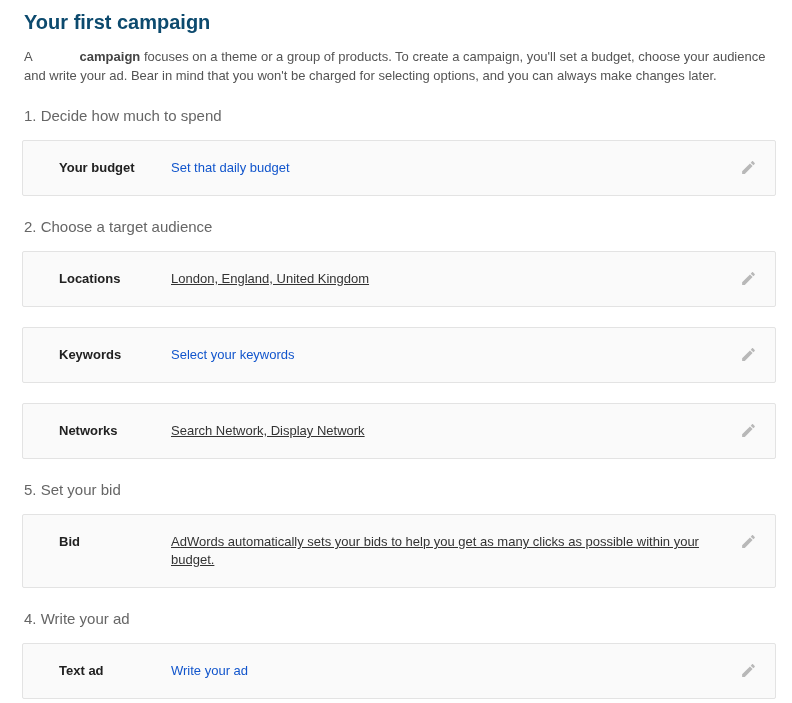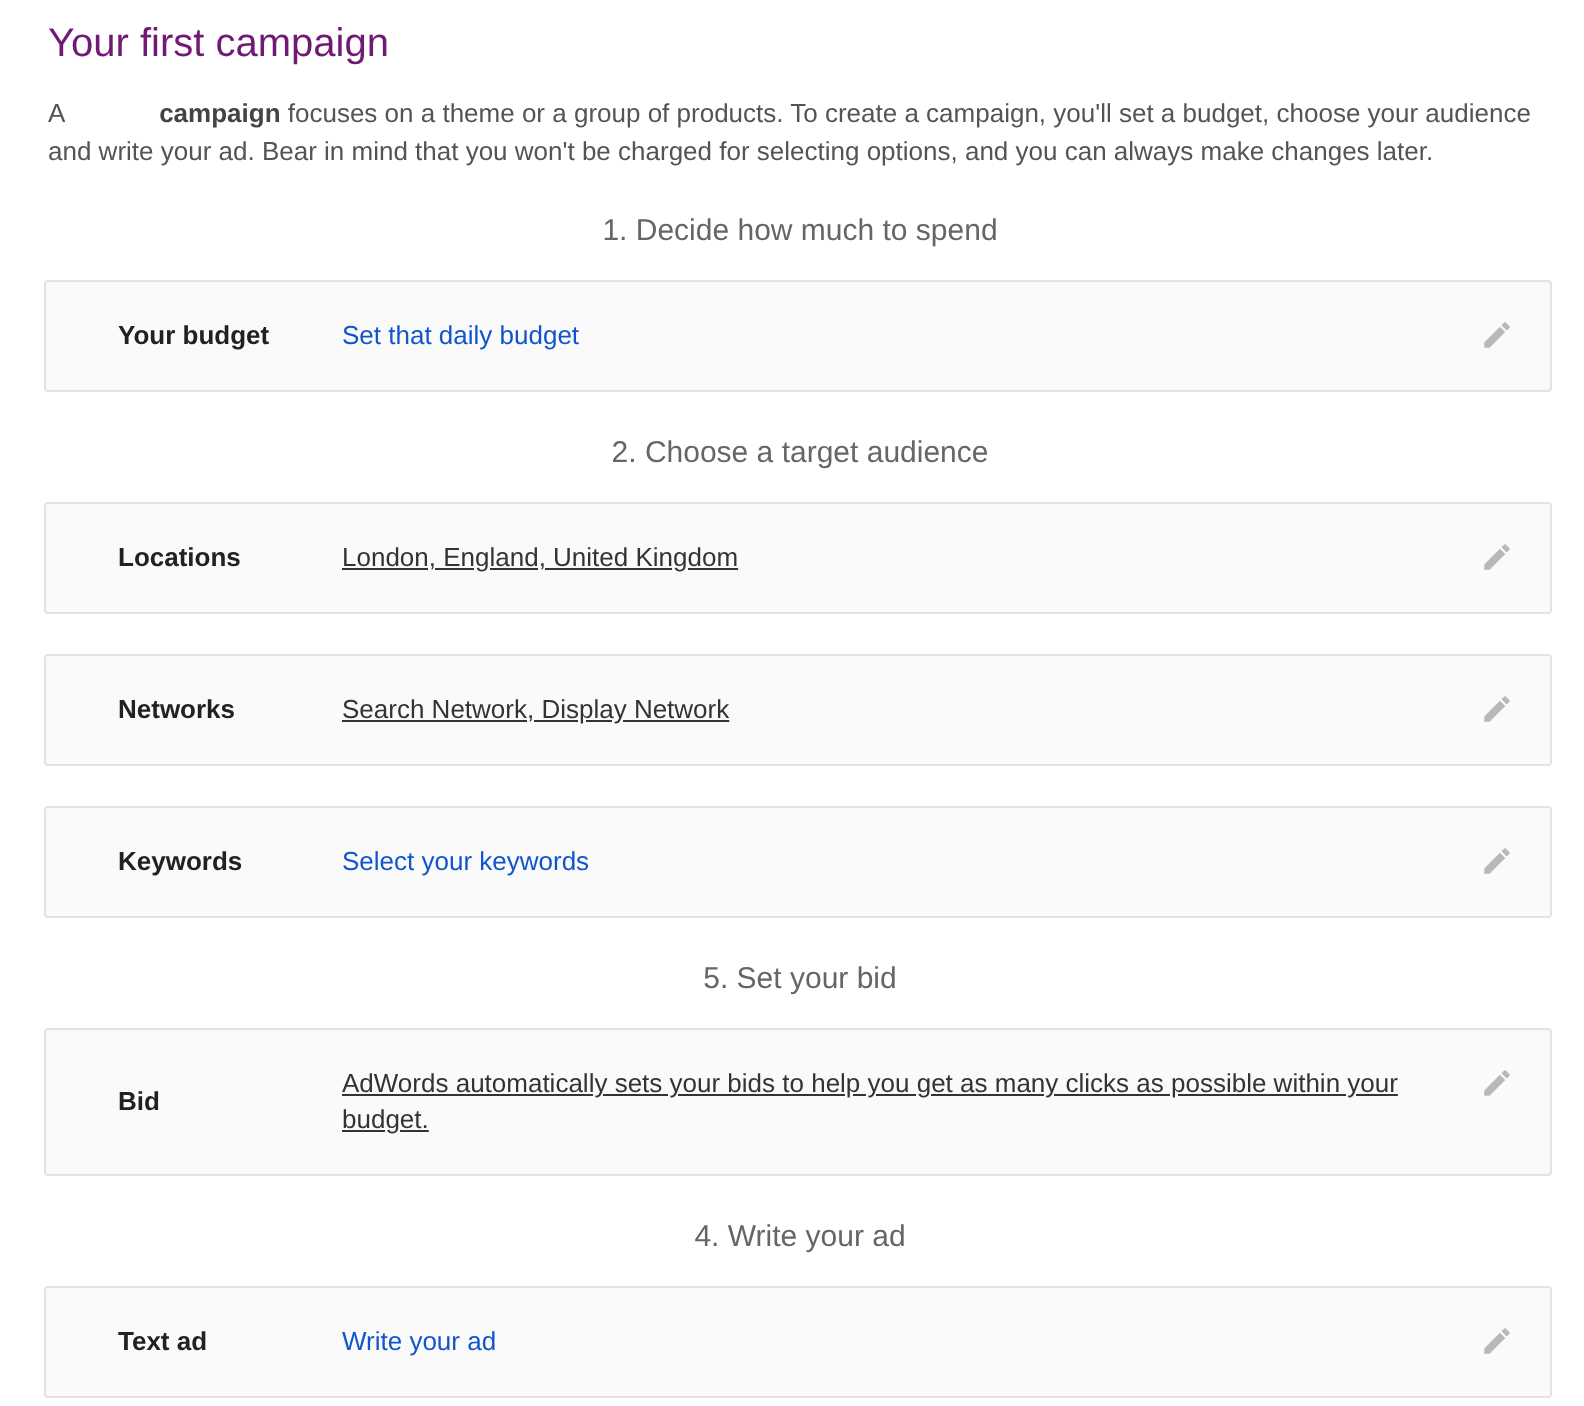--- a/index.html
+++ b/index.html
@@ -8,45 +8,44 @@
     font-family: "Liberation Sans", sans-serif;
     width: 792px;
     min-height: 703px;
   }
   .page { padding: 10px 16px 20px 22px; }
 
   .page-title {
     margin: 0 0 13px 2px;
     font-size: 20px;
     line-height: 24px;
-    font-weight: 400;
-    color: #701a75;
+    font-weight: 700;
+    color: #0c4a6e;
   }
   .intro {
     margin: 0 0 4px 2px;
     font-size: 13px;
     line-height: 19px;
     color: #545454;
     max-width: 748px;
   }
   .intro b { font-weight: bold; color: #444444; margin-left: 44px; }
 
   .section-heading {
     margin: 22px 0 15px 2px;
     font-size: 15px;
     line-height: 18px;
     font-weight: 400;
     color: #666666;
-    text-align: center;
   }
 
   .row {
     position: relative;
     display: flex;
-    align-items: center;
+    align-items: flex-start;
     background: #fafafa;
     border: 1px solid #e3e3e3;
     border-radius: 2px;
     padding: 18px 48px 18px 36px;
     font-size: 13px;
     line-height: 18px;
   }
   .row + .row { margin-top: 20px; }
 
   .row-label {
@@ -103,31 +102,31 @@
   <div class="row">
     <span class="row-label">Locations</span>
     <span class="row-value">London, England, United Kingdom</span>
     <button class="edit-button">
       <span><svg viewBox="0 0 24 24">
             <path d="M3 17.25V21h3.75L17.81 9.94l-3.75-3.75L3 17.25zM20.71 7.04c.39-.39.39-1.02 0-1.41l-2.34-2.34c-.39-.39-1.02-.39-1.41 0l-1.83 1.83 3.75 3.75 1.83-1.83z"></path>
           </svg></span>
     </button>
   </div>
   <div class="row">
-    <span class="row-label">Networks</span>
-    <span class="row-value">Search Network, Display Network</span>
+    <span class="row-label">Keywords</span>
+    <a class="row-value link">Select your keywords</a>
     <button class="edit-button">
       <span><svg viewBox="0 0 24 24">
             <path d="M3 17.25V21h3.75L17.81 9.94l-3.75-3.75L3 17.25zM20.71 7.04c.39-.39.39-1.02 0-1.41l-2.34-2.34c-.39-.39-1.02-.39-1.41 0l-1.83 1.83 3.75 3.75 1.83-1.83z"></path>
           </svg></span>
     </button>
   </div>
   <div class="row">
-    <span class="row-label">Keywords</span>
-    <a class="row-value link">Select your keywords</a>
+    <span class="row-label">Networks</span>
+    <span class="row-value">Search Network, Display Network</span>
     <button class="edit-button">
       <span><svg viewBox="0 0 24 24">
             <path d="M3 17.25V21h3.75L17.81 9.94l-3.75-3.75L3 17.25zM20.71 7.04c.39-.39.39-1.02 0-1.41l-2.34-2.34c-.39-.39-1.02-.39-1.41 0l-1.83 1.83 3.75 3.75 1.83-1.83z"></path>
           </svg></span>
     </button>
   </div>
 
   <h2 class="section-heading">5. Set your bid</h2>
   <div class="row">
     <span class="row-label">Bid</span>

